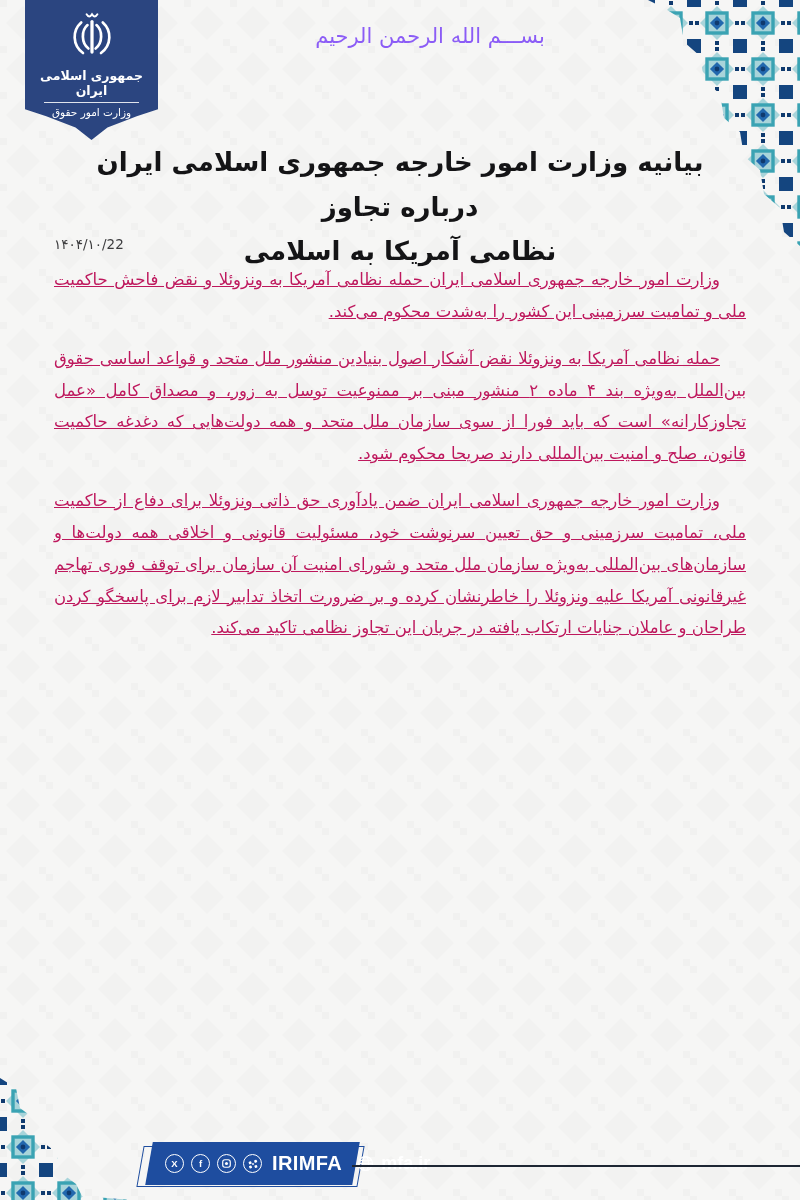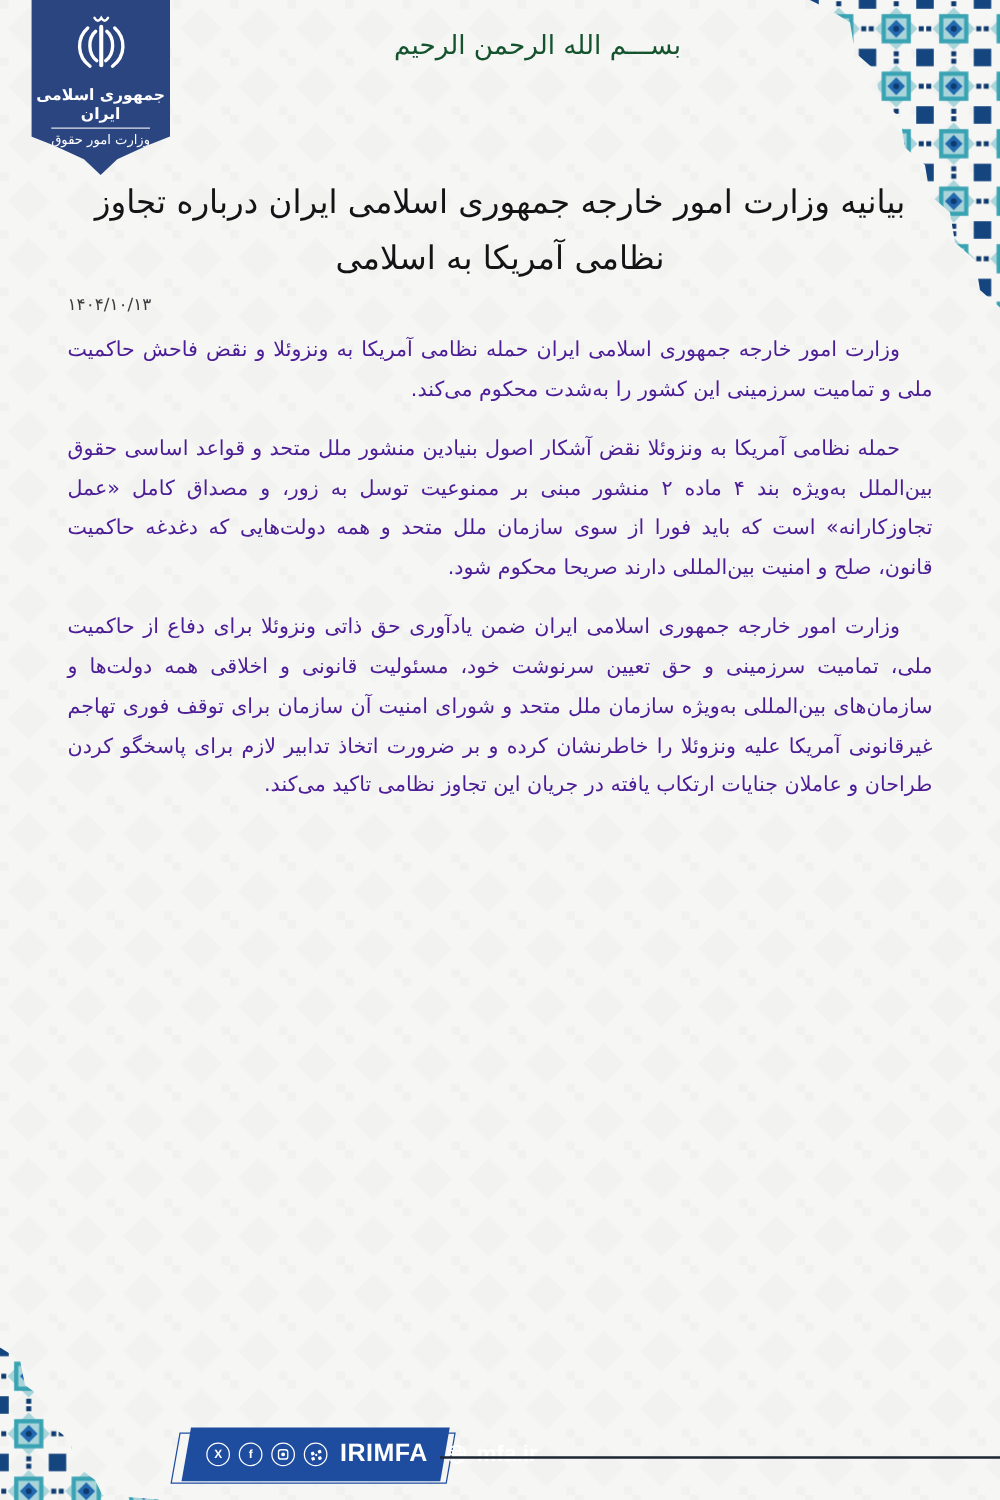--- a/index.html
+++ b/index.html
@@ -15,55 +15,55 @@
   
   .bg-texture{position:absolute;inset:0;opacity:.028;pointer-events:none;}
 
   
   .deco{position:absolute;pointer-events:none;}
   .deco-tr{top:0;right:0;}
   .deco-bl{bottom:0;left:0;}
 
   
   .badge{
-    position:absolute;left:25px;top:0;width:111px;height:140px;
+    position:absolute;left:25px;top:0;width:133px;height:140px;
     background:#2b4580;
     clip-path:polygon(0 0,100% 0,100% 78%,84% 83%,62% 91%,50% 100%,38% 91%,16% 83%,0 78%);
     color:#fff;text-align:center;
   }
   .badge .emblem{margin-top:7px;}
   .badge-line1{font-size:12.5px;font-weight:700;letter-spacing:.2px;margin-top:1px;direction:rtl;}
   .badge-sep{width:72%;height:1px;background:rgba(255,255,255,.85);margin:4px auto 3px;}
   .badge-line2{font-size:10.5px;direction:rtl;}
 
   
   .bismillah{
     position:absolute;left:270px;top:24px;width:320px;
-    text-align:center;font-size:21px;color:#14532d;direction:rtl;
+    text-align:center;font-size:21px;color:#8b5cf6;direction:rtl;
     font-weight:500;
   }
 
   
   .title{
     position:absolute;left:70px;right:70px;top:140px;margin:0;
     direction:rtl;text-align:center;
-    font-size:26px;line-height:1.72;font-weight:400;color:#141416;
+    font-size:26px;line-height:1.72;font-weight:700;color:#141416;
   }
 
   
   .date{
     position:absolute;left:54px;top:236px;
     direction:rtl;font-size:13.5px;color:#3c3c3e;
   }
 
   
   .body-text{
     position:absolute;left:54px;right:54px;top:264px;
     direction:rtl;text-align:justify;
-    font-size:16.5px;line-height:1.93;color:#4c1d95;
+    font-size:16.5px;line-height:1.93;color:#be185d;text-decoration:underline;
   }
   .body-text p{margin:0 0 15px 0;text-indent:26px;}
 
   
   .banner-outline{
     position:absolute;left:140px;top:1146px;width:219px;height:39px;
     border:1.5px solid #1e4d9f;background:transparent;
     transform:skewX(-10deg);
   }
   .banner{
@@ -143,21 +143,21 @@
     <div class="badge-line2">وزارت امور حقوق</div>
   </div>
 
   <div class="bismillah">بســـم الله الرحمن الرحیم</div>
 
   <h1 class="title">
     <span>بیانیه وزارت امور خارجه جمهوری اسلامی ایران درباره تجاوز</span><br>
     <span>نظامی آمریکا به اسلامی</span>
   </h1>
 
-  <div class="date">۱۴۰۴/۱۰/۱۳</div>
+  <div class="date">۱۴۰۴/۱۰/22</div>
 
   <div class="body-text">
     <p>وزارت امور خارجه جمهوری اسلامی ایران حمله نظامی آمریکا به ونزوئلا و نقض فاحش حاکمیت ملی و تمامیت سرزمینی این کشور را به‌شدت محکوم می‌کند.</p>
     <p>حمله نظامی آمریکا به ونزوئلا نقض آشکار اصول بنیادین منشور ملل متحد و قواعد اساسی حقوق بین‌الملل به‌ویژه بند ۴ ماده ۲ منشور مبنی بر ممنوعیت توسل به زور، و مصداق کامل «عمل تجاوزکارانه» است که باید فورا از سوی سازمان ملل متحد و همه دولت‌هایی که دغدغه حاکمیت قانون، صلح و امنیت بین‌المللی دارند صریحا محکوم شود.</p>
     <p>وزارت امور خارجه جمهوری اسلامی ایران ضمن یادآوری حق ذاتی ونزوئلا برای دفاع از حاکمیت ملی، تمامیت سرزمینی و حق تعیین سرنوشت خود، مسئولیت قانونی و اخلاقی همه دولت‌ها و سازمان‌های بین‌المللی به‌ویژه سازمان ملل متحد و شورای امنیت آن سازمان برای توقف فوری تهاجم غیرقانونی آمریکا علیه ونزوئلا را خاطرنشان کرده و بر ضرورت اتخاذ تدابیر لازم برای پاسخگو کردن طراحان و عاملان جنایات ارتکاب یافته در جریان این تجاوز نظامی تاکید می‌کند.</p>
   </div>
 
   <div class="banner-outline"></div>
   <div class="banner">
     <div class="banner-inner">

